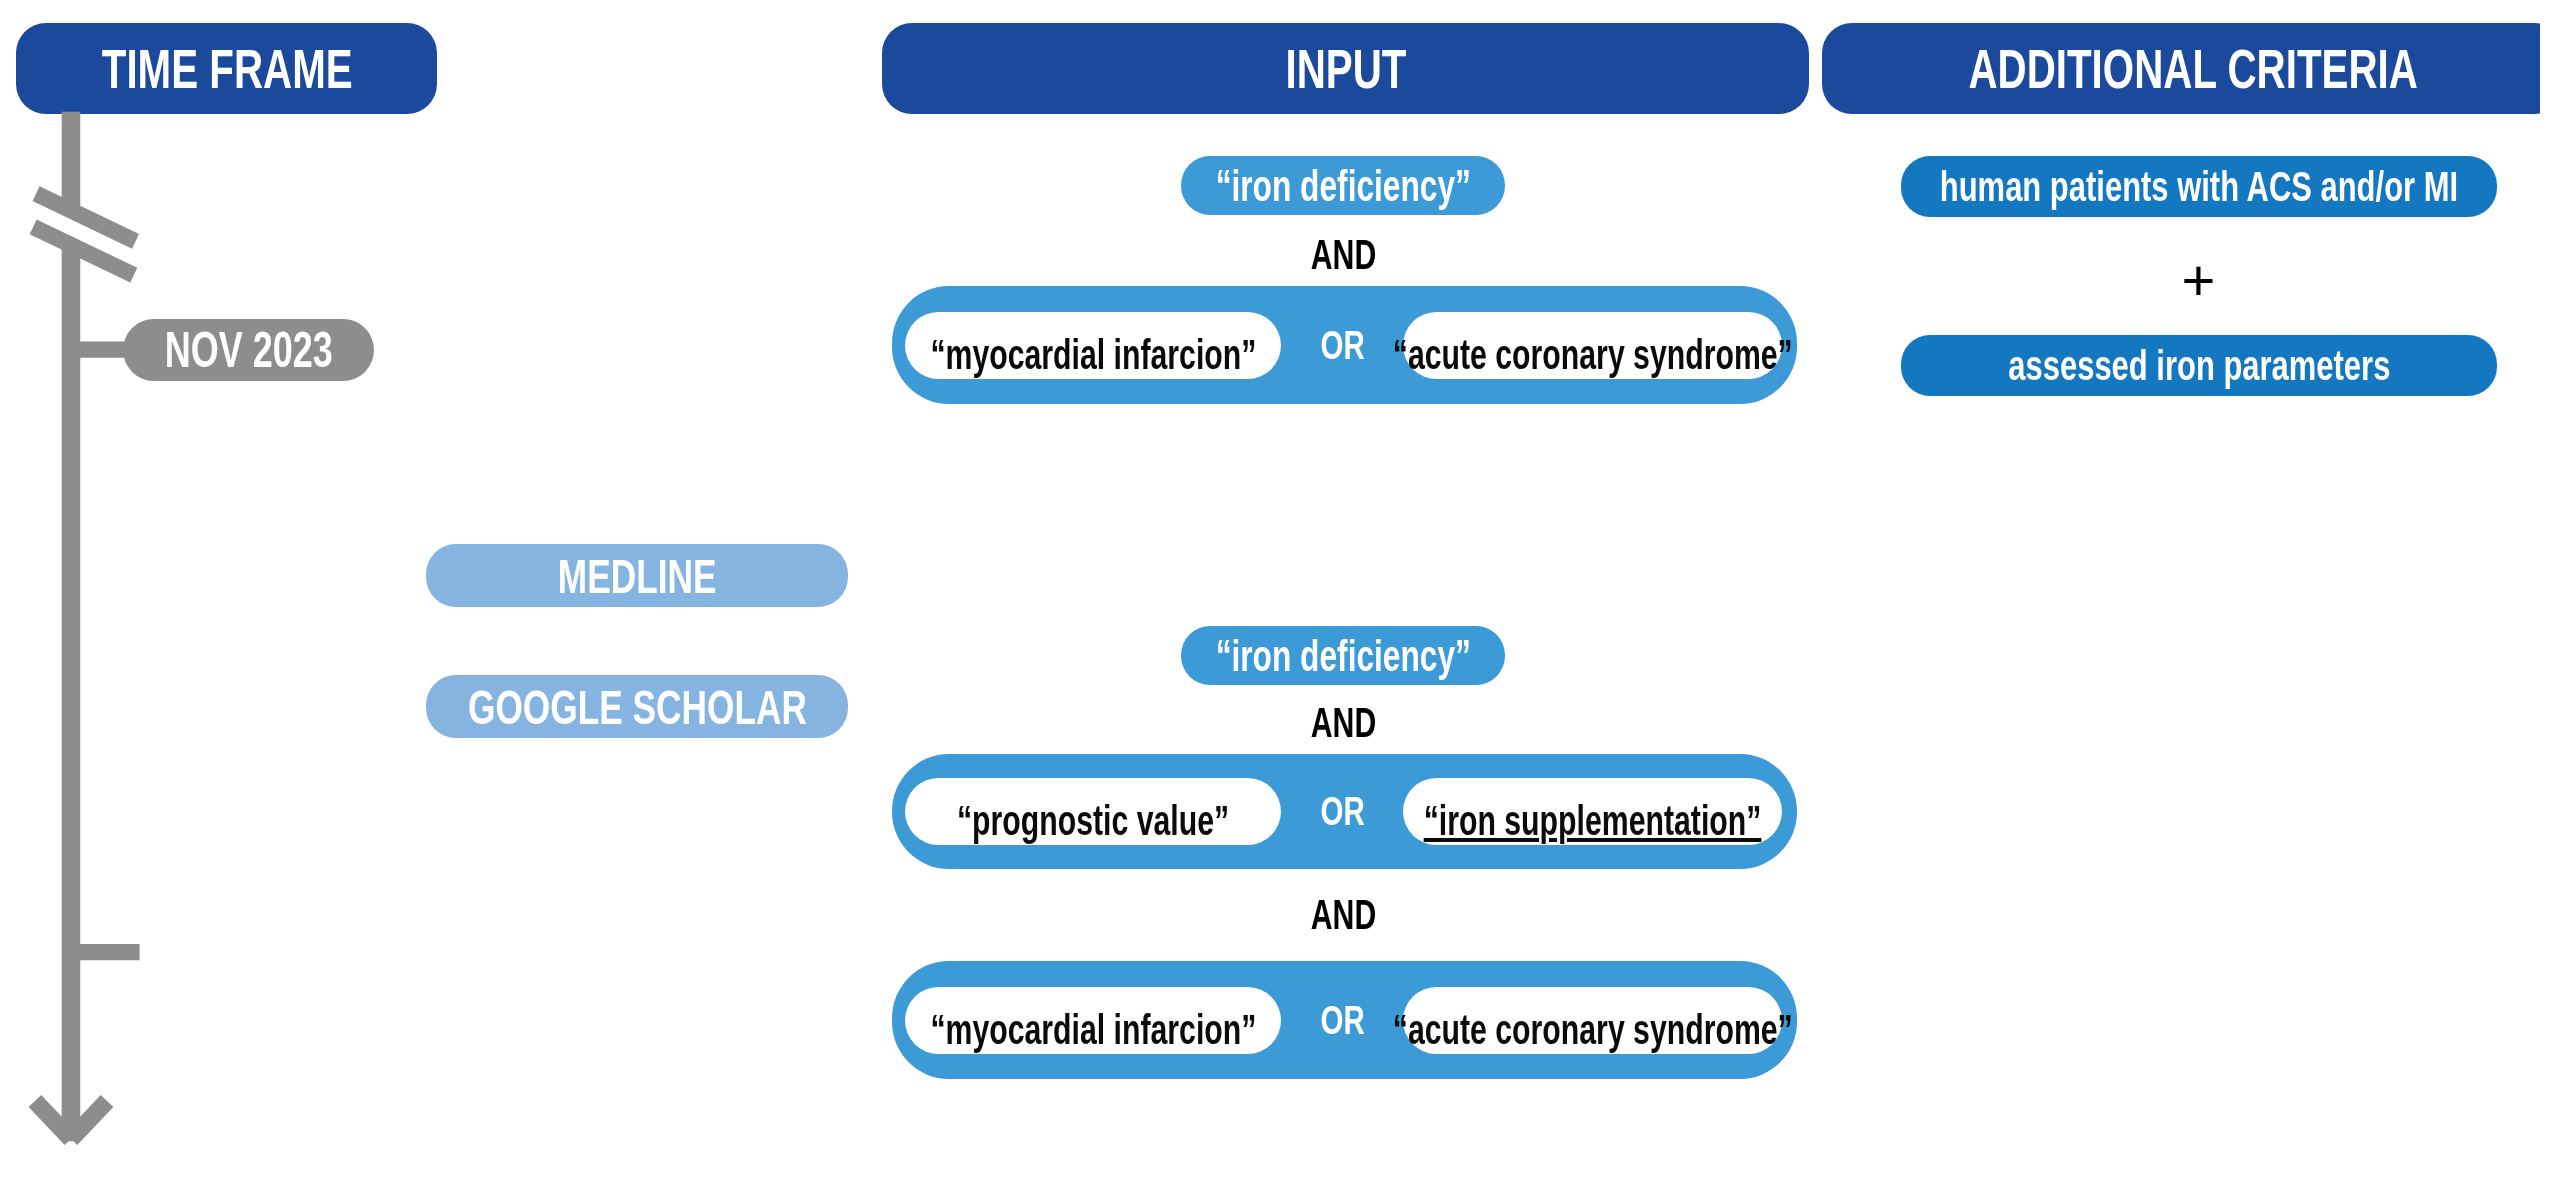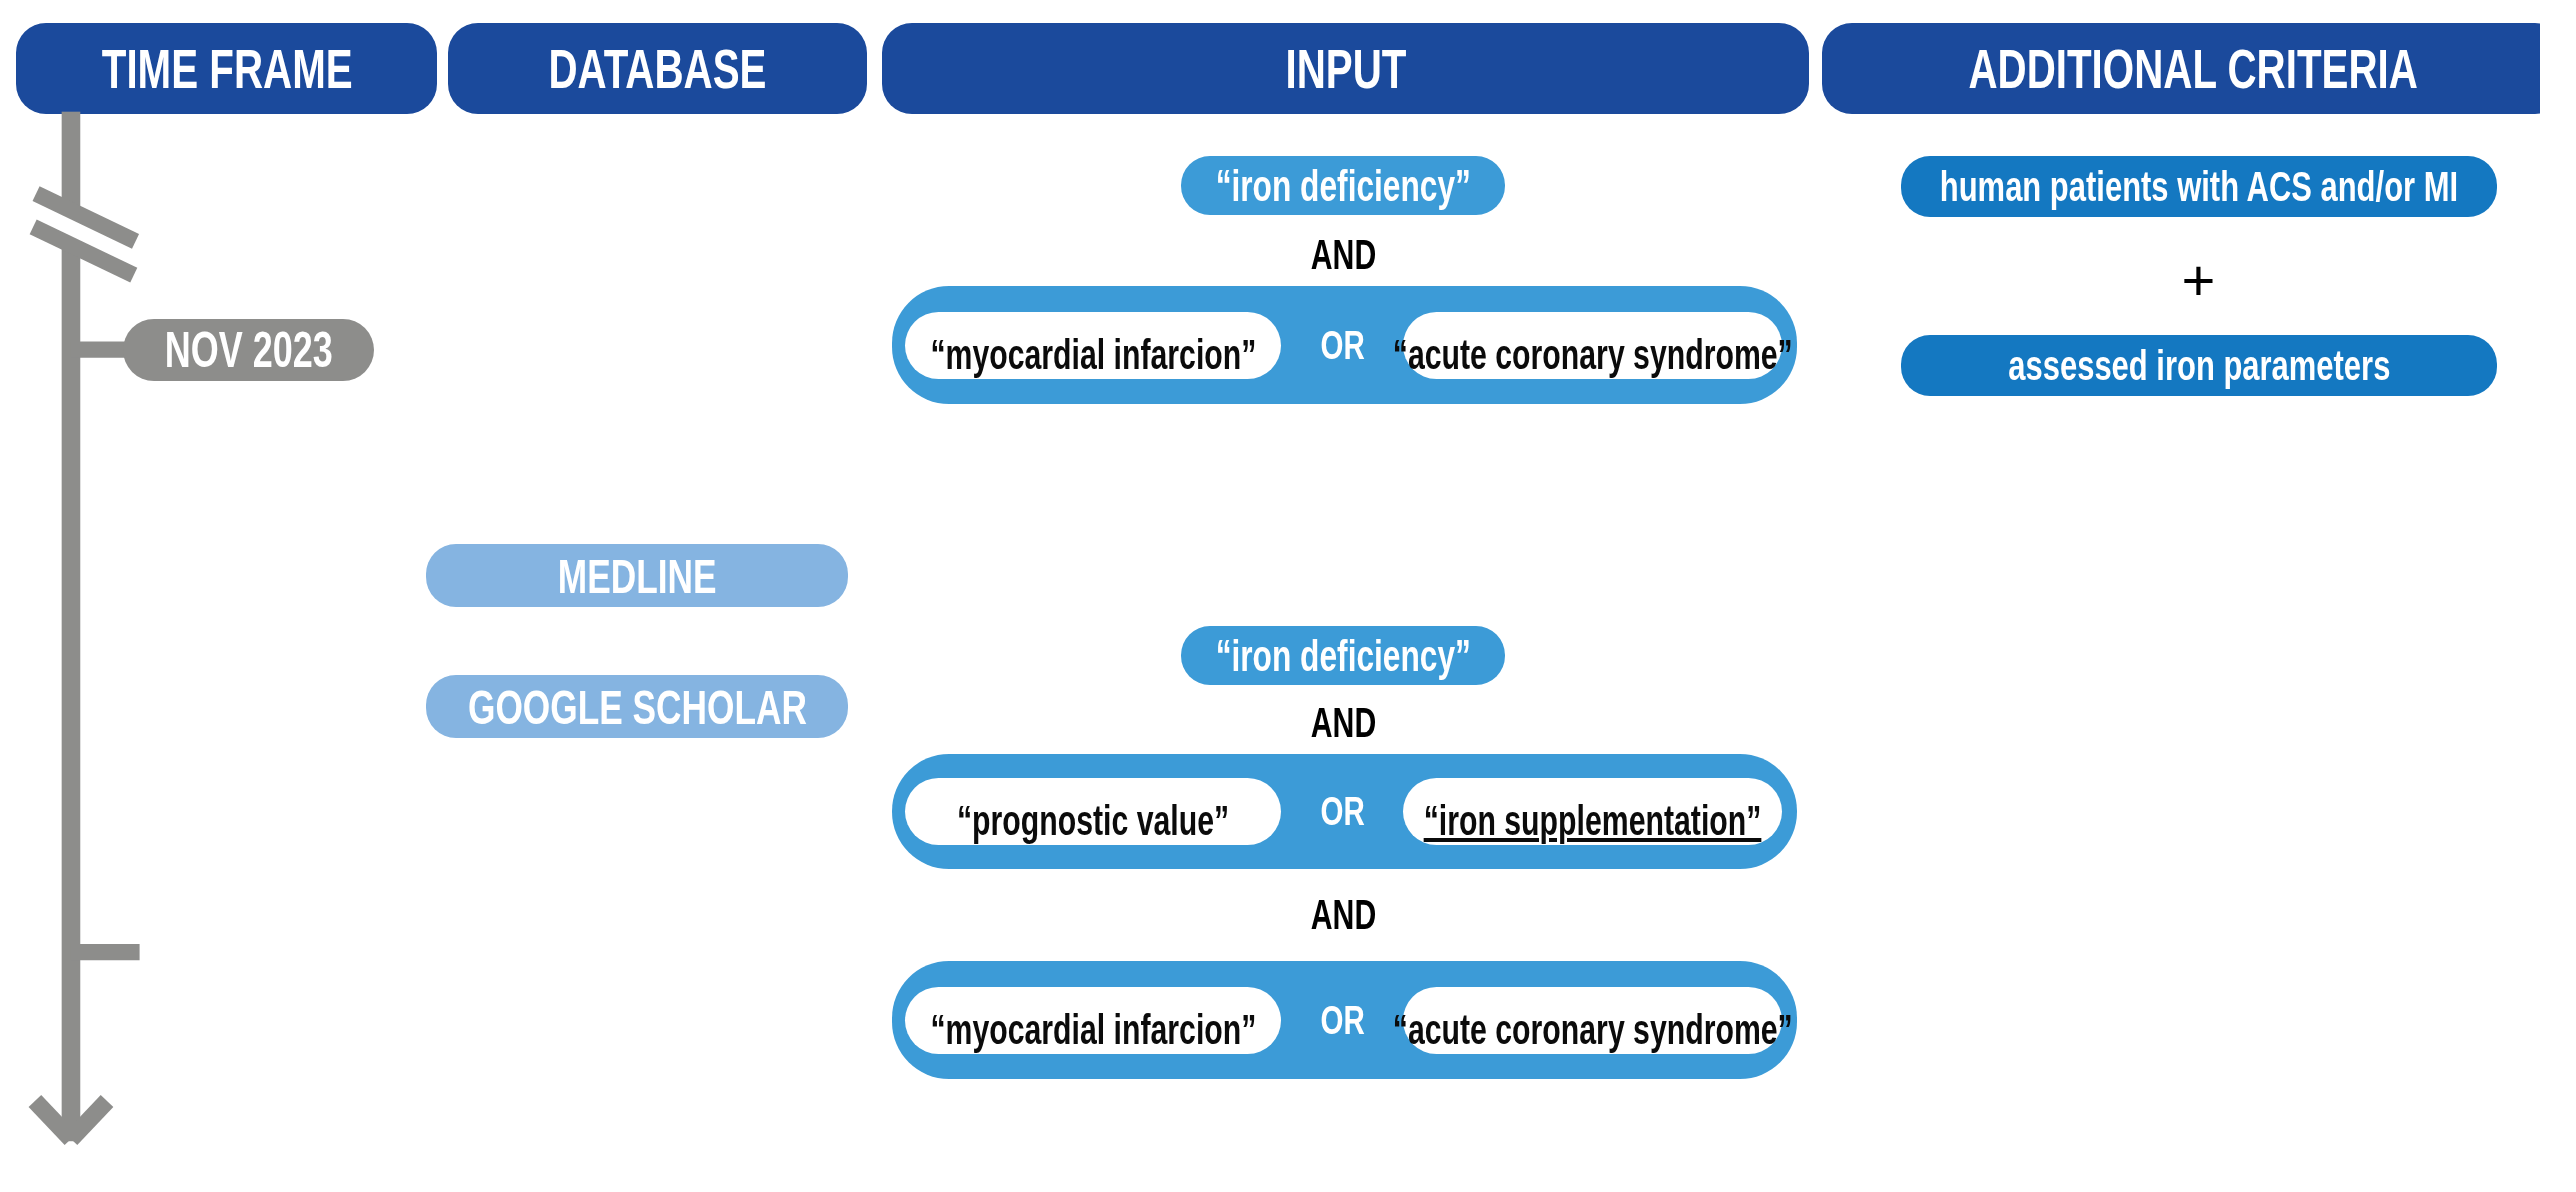--- a/index.html
+++ b/index.html
@@ -29,23 +29,20 @@
   .f-ac{font-size:43px;font-weight:bold;}
   .plus{color:#000000;font-size:58px;font-weight:500;}
 </style>
 </head>
 <body>
 
 <div class="canvas">
 
   <div class="abs hdr" style="left:16.3px;top:23px;width:421px;height:91px;">
     <span class="cond f-hdr">TIME FRAME</span>
-  </div>
-  <div class="abs hdr" style="left:448px;top:23px;width:419px;height:91px;">
-    <span class="cond f-hdr">DATABASE</span>
   </div>
   <div class="abs hdr" style="left:882px;top:23px;width:927px;height:91px;">
     <span class="cond f-hdr">INPUT</span>
   </div>
   <div class="abs hdr" style="left:1822px;top:23px;width:743px;height:91px;">
     <span class="cond f-hdr">ADDITIONAL CRITERIA</span>
   </div>
 
   <svg class="abs" style="left:0;top:0;width:349px;height:1193px;" viewBox="0 0 600 2051">
     <rect x="106" y="192" width="32" height="1770" fill="#8d8d8b"></rect>

